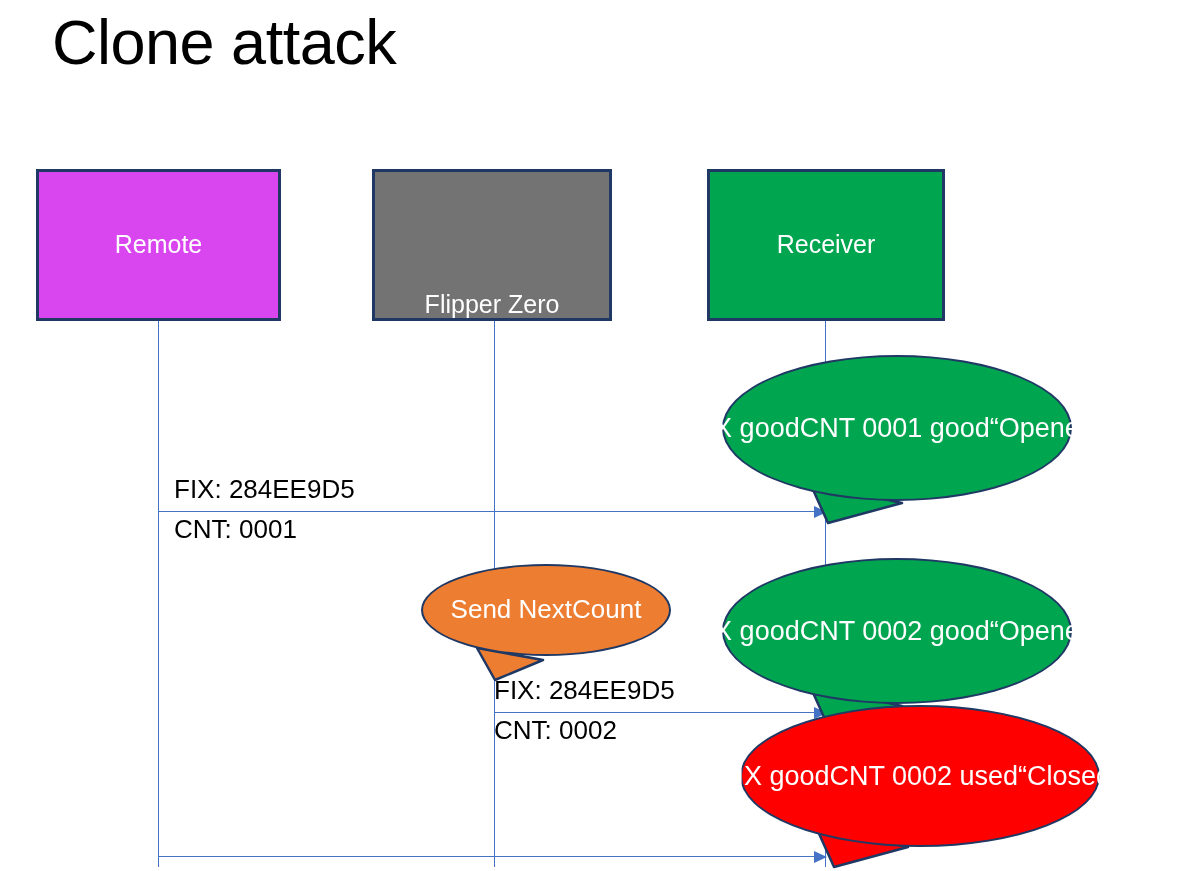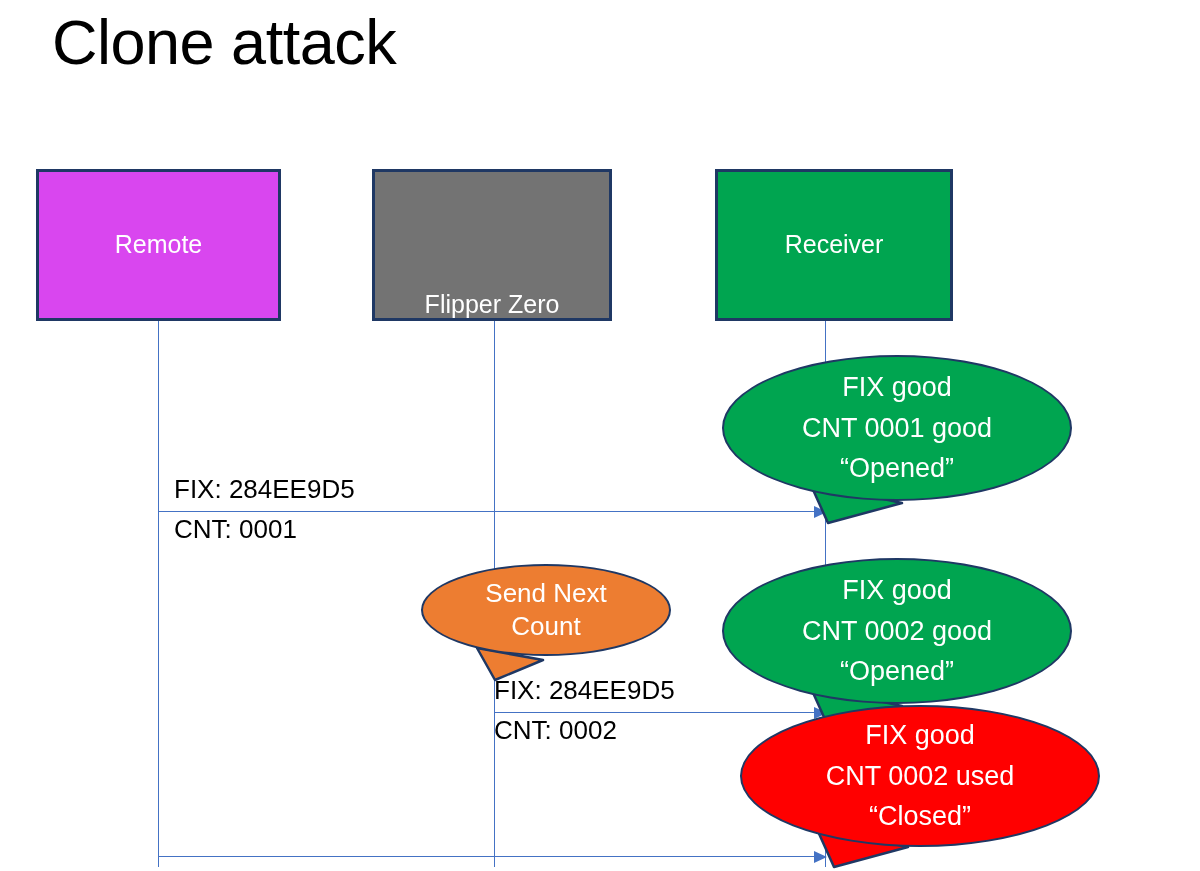--- a/index.html
+++ b/index.html
@@ -39,21 +39,21 @@
     justify-content: center;
     color: #ffffff;
     font-size: 25px;
     line-height: 1.1;
     text-align: center;
   }
   .actor-box .actor-label { pointer-events: none; }
 
   #actor-remote   { left: 36px;  top: 169px; width: 245px; height: 152px; background: #d946ef; }
   #actor-flipper  { left: 372px; top: 169px; width: 240px; height: 152px; background: #737373; align-items: flex-end; }
-  #actor-receiver { left: 707px; top: 169px; width: 238px; height: 152px; background: #00A550; margin-left: 8px; }
+  #actor-receiver { left: 707px; top: 169px; width: 238px; height: 152px; background: #00A550; }
 
   
   .lifeline {
     position: absolute;
     width: 0;
     border-left: 1.6px solid #4472C4;
     top: 321px;
     height: 546px;
   }
   #lifeline-remote   { left: 158px; }
@@ -98,21 +98,21 @@
     position: absolute;
   }
   .bubble .bubble-oval {
     position: absolute;
     left: 0; top: 0;
     width: 100%; height: 100%;
     border: 2.5px solid #1F3864;
     border-radius: 50%;
     box-sizing: border-box;
     display: flex;
-    flex-direction: column;
+    flex-direction: row;
     align-items: center;
     justify-content: center;
     color: #ffffff;
     text-align: center;
   }
   .bubble .bubble-line { display: block; white-space: nowrap; }
   .bubble svg.bubble-tail {
     position: absolute;
     overflow: visible;
   }

